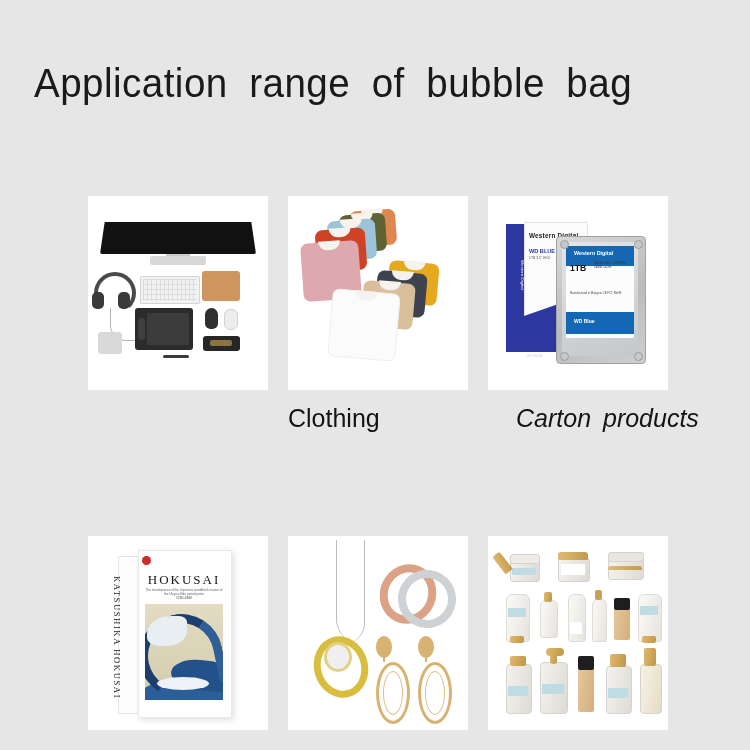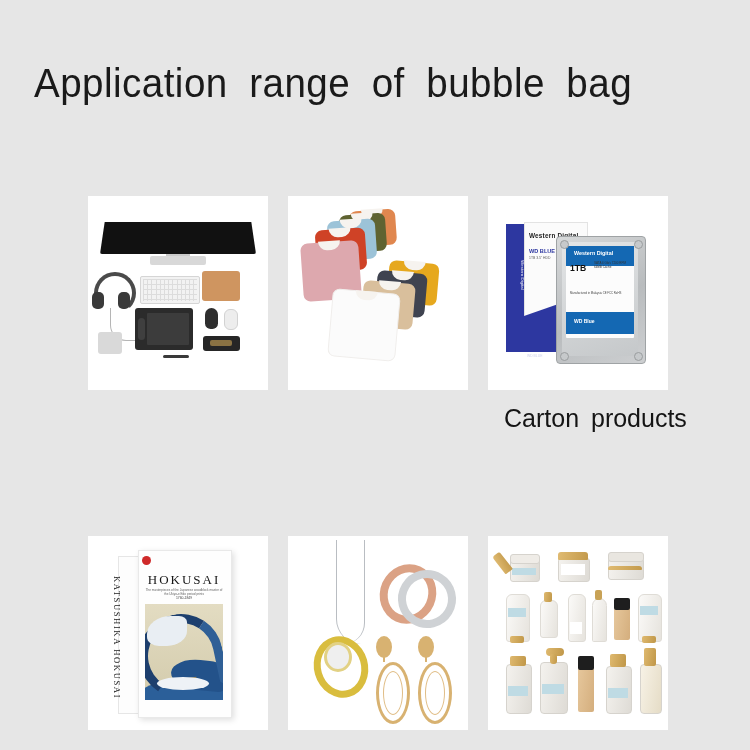--- a/index.html
+++ b/index.html
@@ -56,21 +56,21 @@
   .caption {
     font-size: 25px;
     line-height: 49px;
     color: #141414;
     word-spacing: 5px;
     white-space: normal;
     padding-top: 4px;
   }
   .caption.left  { text-align: left; }
   .cap-shift-left { margin-left: -24px; width: 226px; }
-  .cap-shift-right { margin-left: 16px; width: 200px; }
+  .cap-shift-right { margin-left: 28px; width: 200px; font-style: italic; }
   .row2 { margin-top: 93px; }
 
   
   .art { position: absolute; inset: 0; }
   .sh { position: absolute; }
 
   
   .monitor-screen {
     left: 12px; top: 26px; width: 156px; height: 32px;
     background: #111; border-radius: 2px;
@@ -226,20 +226,21 @@
             <div class="tee t-olive"></div>
             <div class="tee t-blue"></div>
             <div class="tee t-red"></div>
             <div class="tee t-pink"></div>
             <div class="tee t-yellow"></div>
             <div class="tee t-navy"></div>
             <div class="tee t-beige"></div>
             <div class="tee t-white"></div>
           </div>
         </div>
+        <div class="caption left">Clothing</div>
       </div>
 
       <div class="cell">
         <div class="thumb">
           <div class="art">
             <div class="sh wd-box-side">
               <div class="wd-side-txt">Western Digital</div>
               <div class="wd-side-txt2">WD BLUE</div>
             </div>
             <div class="sh wd-box-front"></div>

